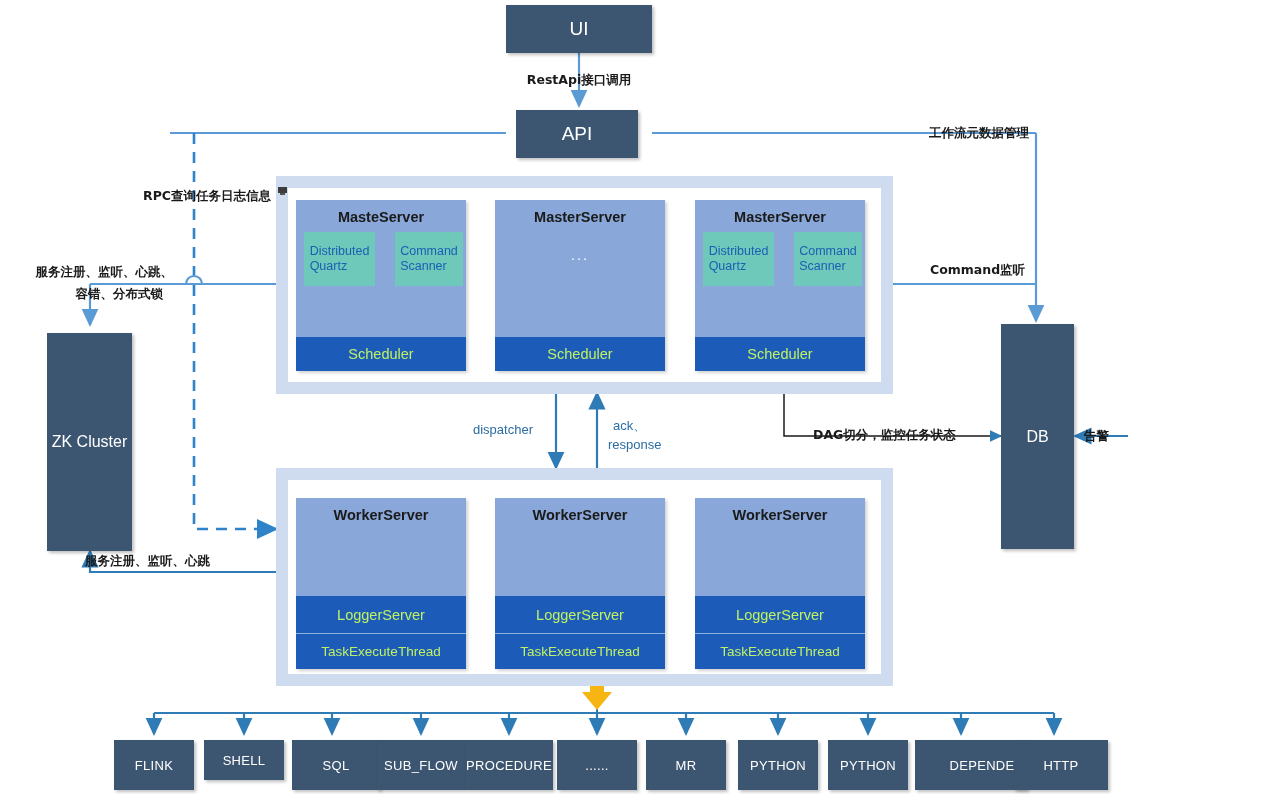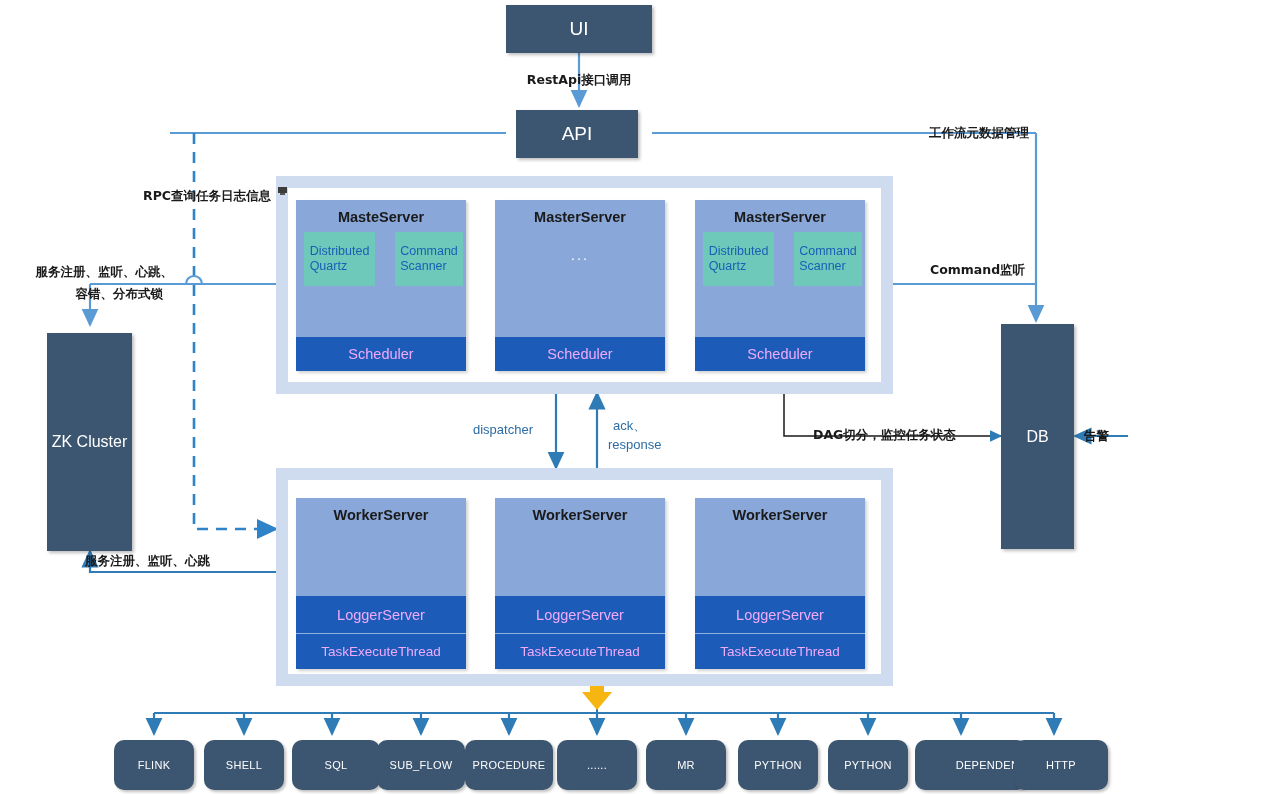--- a/index.html
+++ b/index.html
@@ -13,21 +13,21 @@
 
   
   .navybox{
     position:absolute;background:#3c5570;color:#ffffff;
     display:flex;align-items:center;justify-content:center;text-align:center;
     box-shadow:2px 2px 3px rgba(0,0,0,0.25);
     box-sizing:border-box;
   }
   .navybox.big{font-size:19px;}
   .navybox.mid{font-size:16px;}
-  .navybox.small{font-size:11px;letter-spacing:.3px;border-radius:10px;}
+  .navybox.small{font-size:13px;letter-spacing:.3px;}
 
   
   .panel{
     position:absolute;background:#cfdcef;box-sizing:border-box;
   }
   .panel-inner{
     position:absolute;background:#ffffff;box-sizing:border-box;
   }
 
   
@@ -42,21 +42,21 @@
   .card-dots{
     position:absolute;left:0;right:0;top:46px;text-align:center;
     font-size:15px;color:#ffffff;letter-spacing:2px;
   }
   .sub-teal{
     position:absolute;background:#6fc9ba;color:#1a5fb4;
     display:flex;align-items:center;justify-content:center;text-align:left;
     font-size:12.5px;line-height:15px;box-sizing:border-box;
   }
   .bar-blue{
-    position:absolute;background:#1d5bb9;color:#f0abfc;
+    position:absolute;background:#1d5bb9;color:#bef264;
     display:flex;align-items:center;justify-content:center;
     font-size:14.5px;box-sizing:border-box;
   }
   .bar-blue.thin{font-size:13.5px;border-top:1px solid #8fb0dd;}
 
   
   .lbl{
     position:absolute;font-size:12.5px;color:#1a1a1a;white-space:pre;
     line-height:16px;
   }
@@ -201,21 +201,21 @@
     <div class="bar-blue thin" style="left:0;top:135px;width:170px;height:36px;">TaskExecuteThread</div>
   </div>
 
   <div class="servercard" style="left:695px;top:498px;width:170px;height:171px;">
     <div class="card-title">WorkerServer</div>
     <div class="bar-blue" style="left:0;top:98px;width:170px;height:37px;">LoggerServer</div>
     <div class="bar-blue thin" style="left:0;top:135px;width:170px;height:36px;">TaskExecuteThread</div>
   </div>
 
   <div class="navybox small" style="left:114px;top:740px;width:80px;height:50px;">FLINK</div>
-  <div class="navybox small" style="left:204px;top:740px;width:80px;height:50px;text-align:center;">SHELL</div>
+  <div class="navybox small" style="left:204px;top:740px;width:80px;height:40px;text-align:center;">SHELL</div>
   <div class="navybox small" style="left:292px;top:740px;width:88px;height:50px;">SQL</div>
   <div class="navybox small" style="left:377px;top:740px;width:88px;height:50px;">SUB_FLOW</div>
   <div class="navybox small" style="left:465px;top:740px;width:88px;height:50px;">PROCEDURE</div>
   <div class="navybox small" style="left:557px;top:740px;width:80px;height:50px;">......</div>
   <div class="navybox small" style="left:646px;top:740px;width:80px;height:50px;">MR</div>
   <div class="navybox small" style="left:738px;top:740px;width:80px;height:50px;">PYTHON</div>
   <div class="navybox small" style="left:828px;top:740px;width:80px;height:50px;">PYTHON</div>
   <div class="navybox small" style="left:915px;top:740px;width:112px;height:50px;padding-left:40px;">DEPENDENT</div>
   <div class="navybox small" style="left:1014px;top:740px;width:94px;height:50px;">HTTP</div>
 

